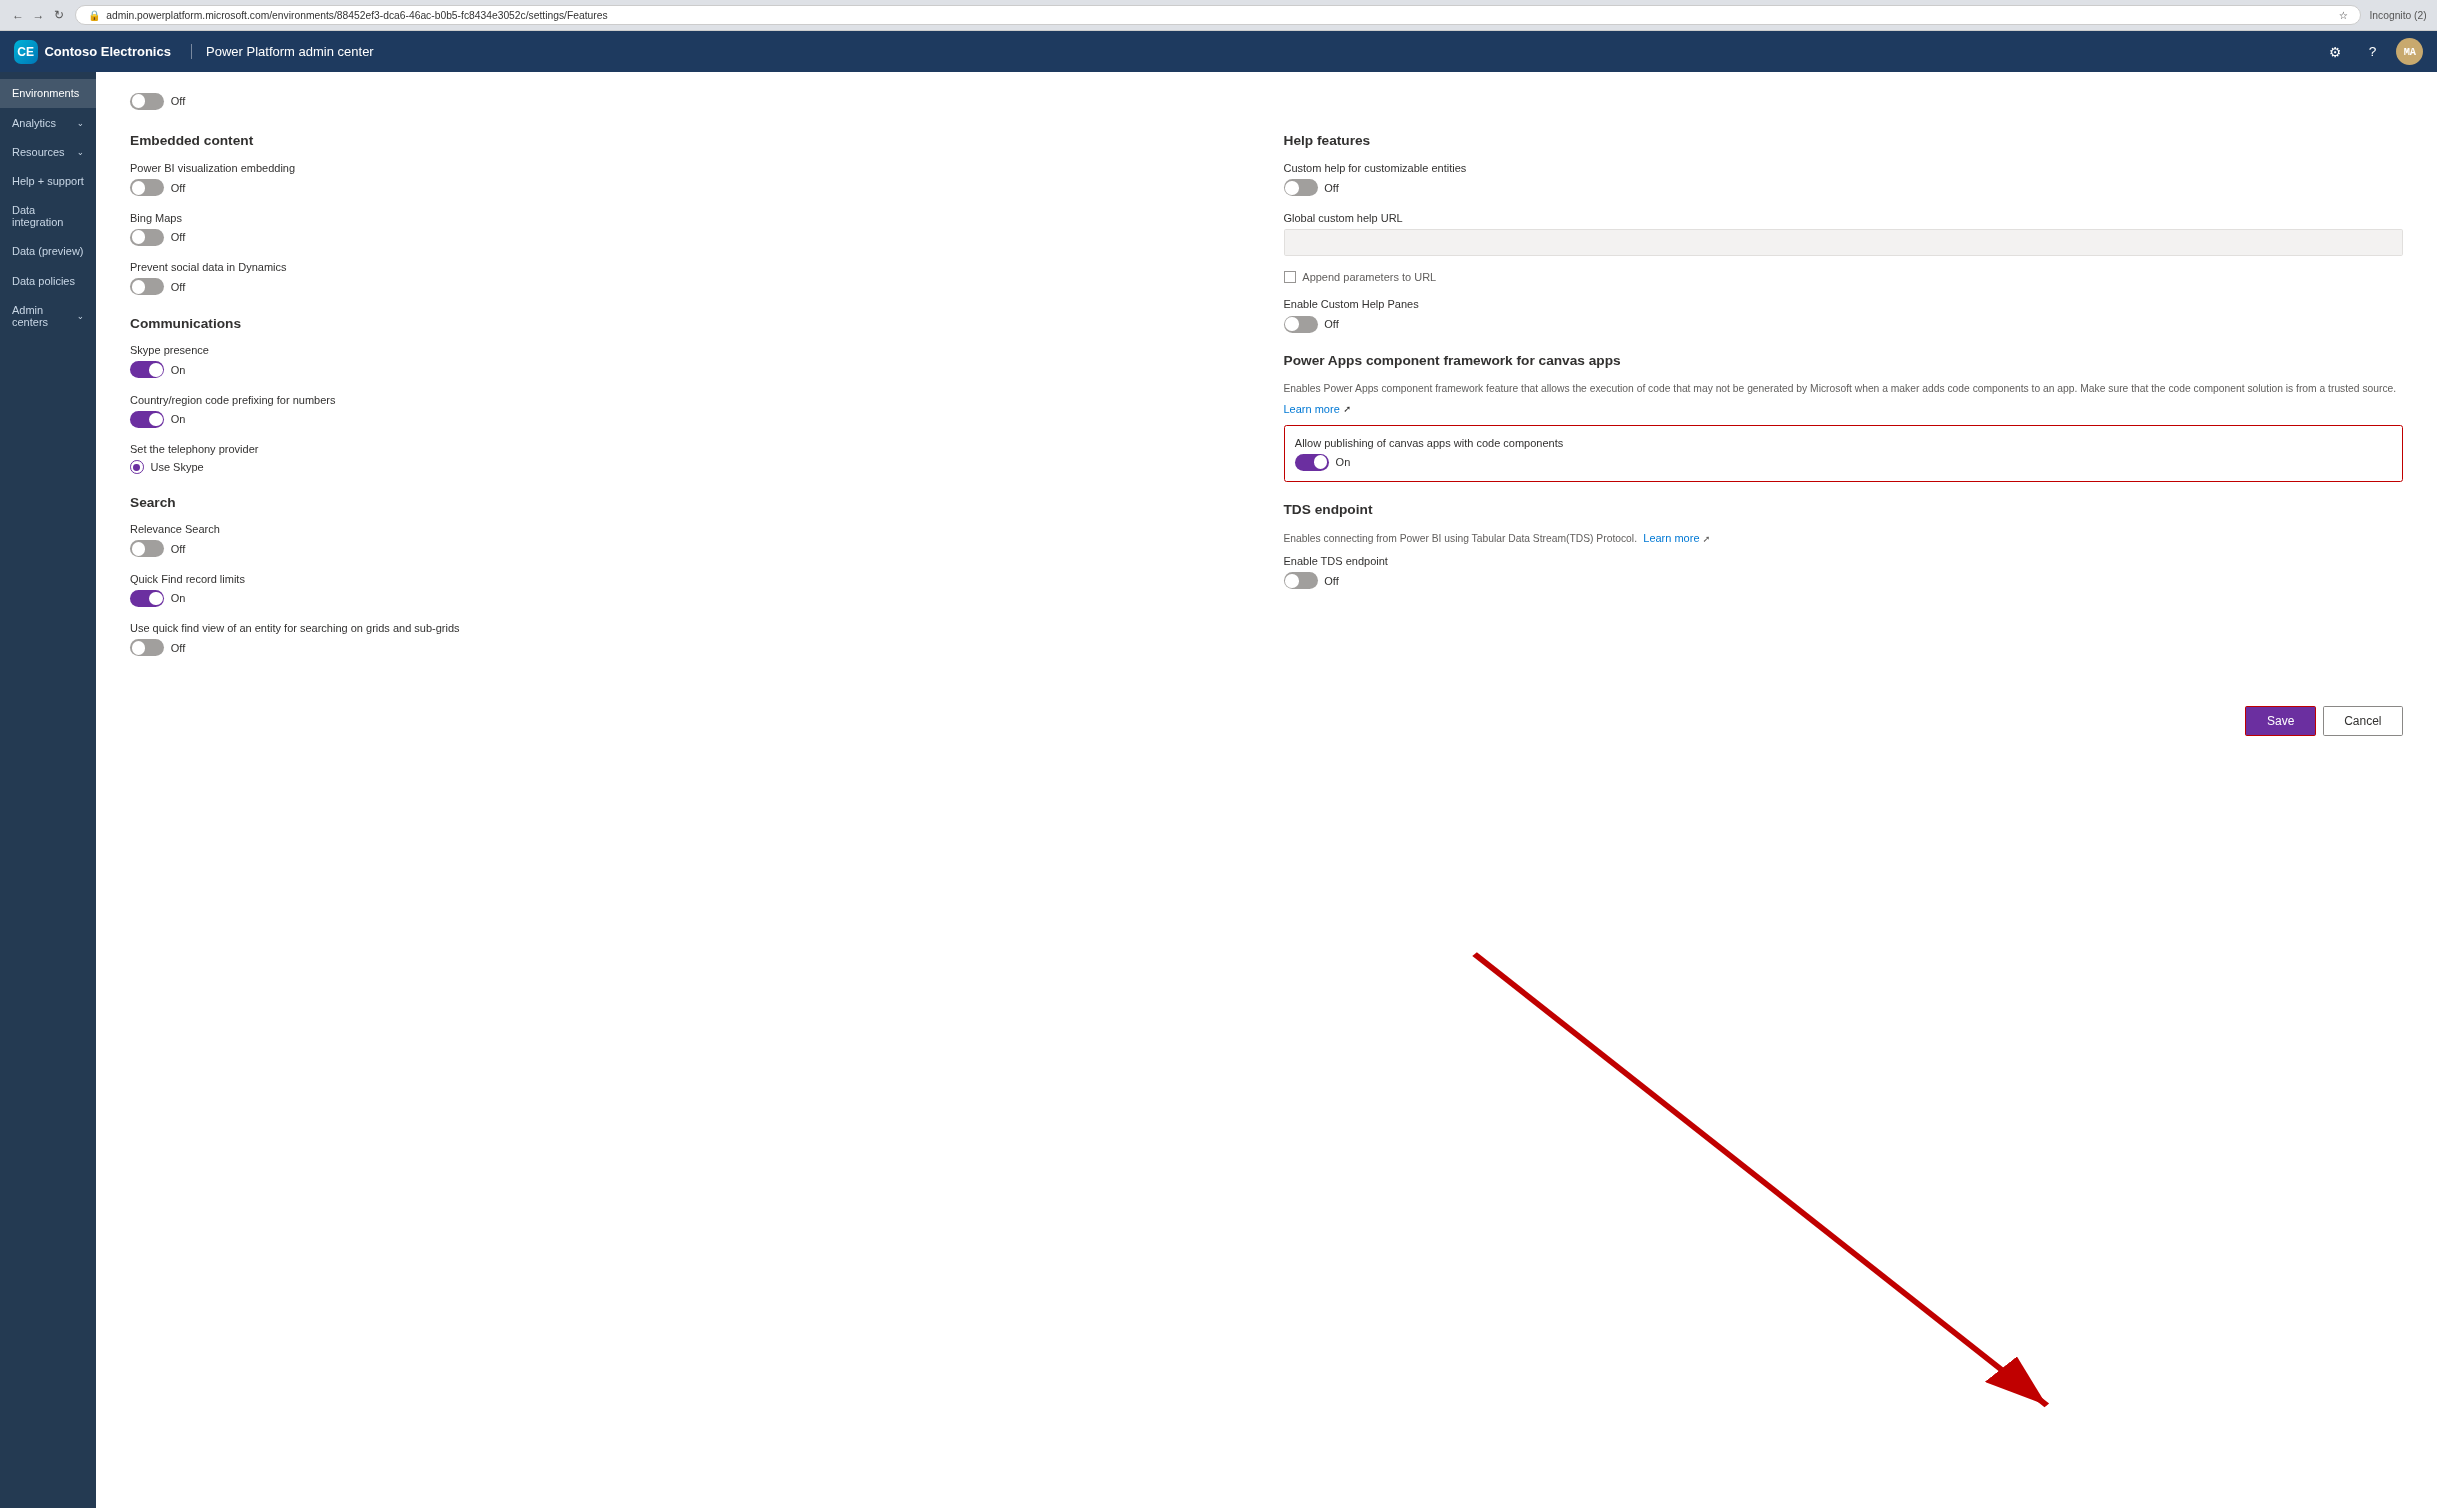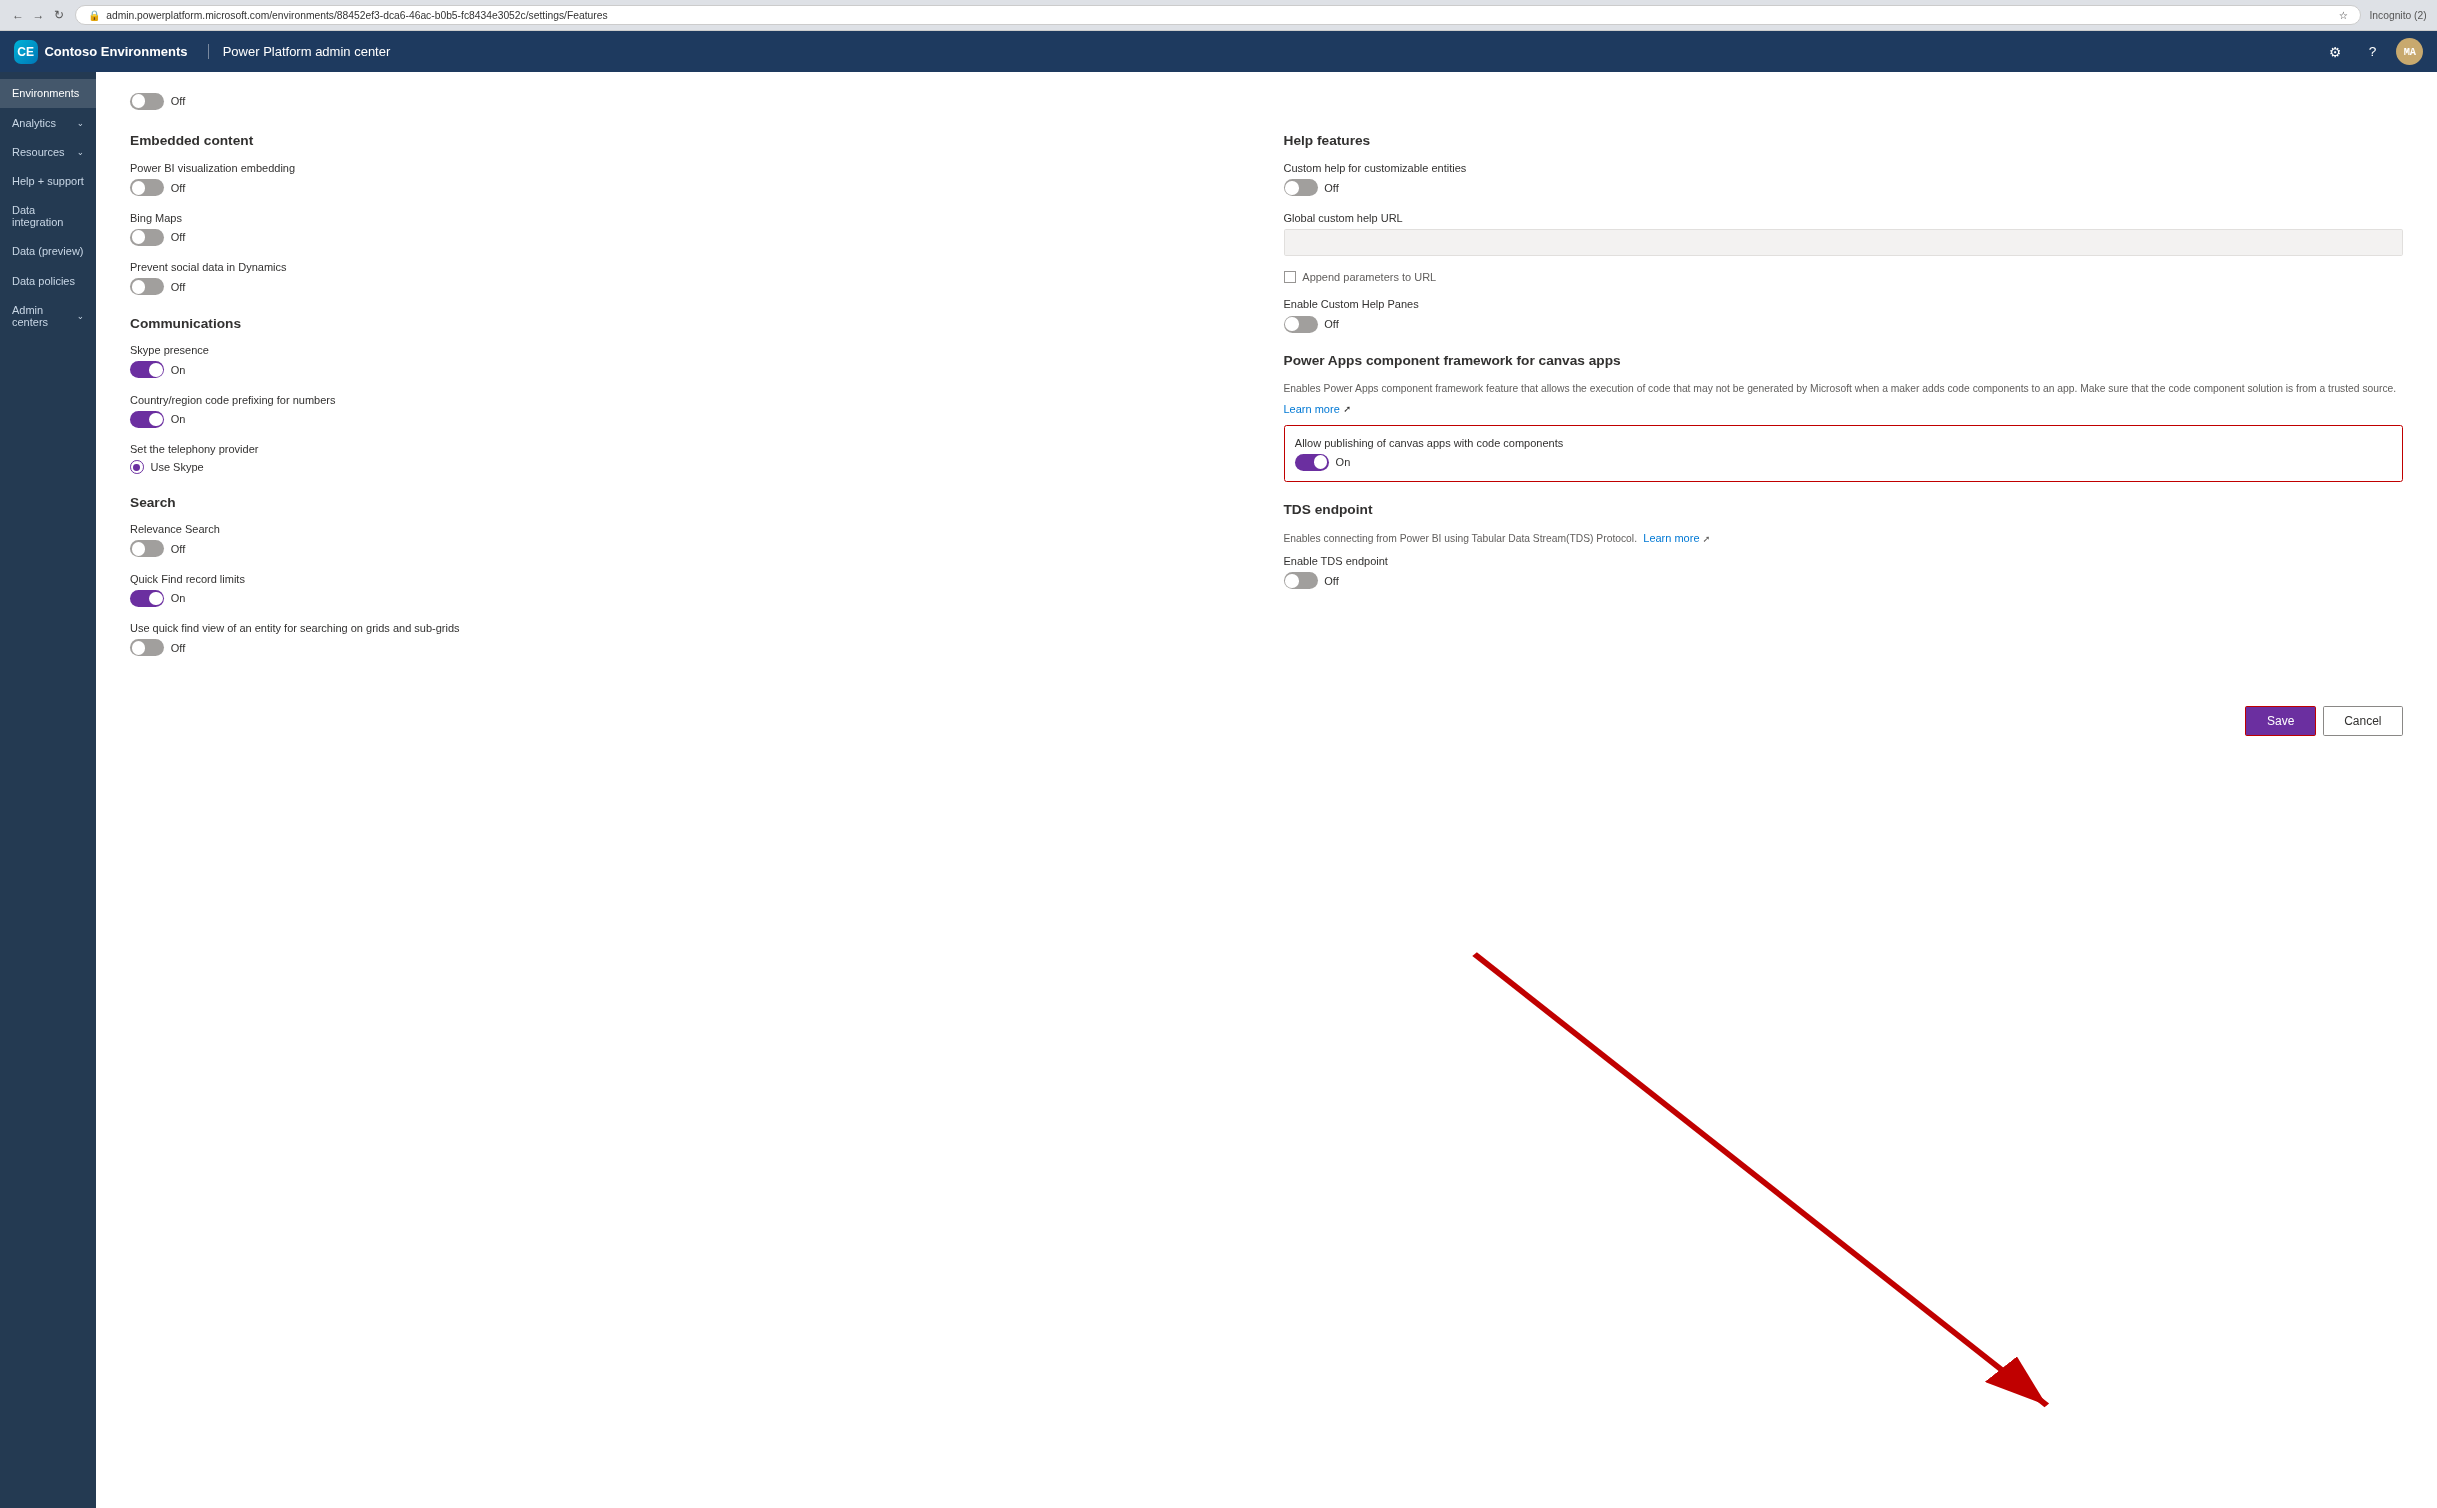--- a/index.html
+++ b/index.html
@@ -254,21 +254,21 @@
     <span>☆</span>
   </div>
   <div class="browser-actions">
     <span style="font-size:10.3px;">Incognito (2)</span>
   </div>
 </div>
 
 <div class="app-header">
   <div class="app-logo">
     <div class="logo-icon">CE</div>
-    <span>Contoso Environments</span>
+    <span>Contoso Electronics</span>
   </div>
   <span class="app-title">Power Platform admin center</span>
   <div class="header-spacer"></div>
   <div class="header-icons">
     <button class="header-icon-btn">⚙</button>
     <button class="header-icon-btn">?</button>
     <div class="avatar-circle">MA</div>
   </div>
 </div>
 

